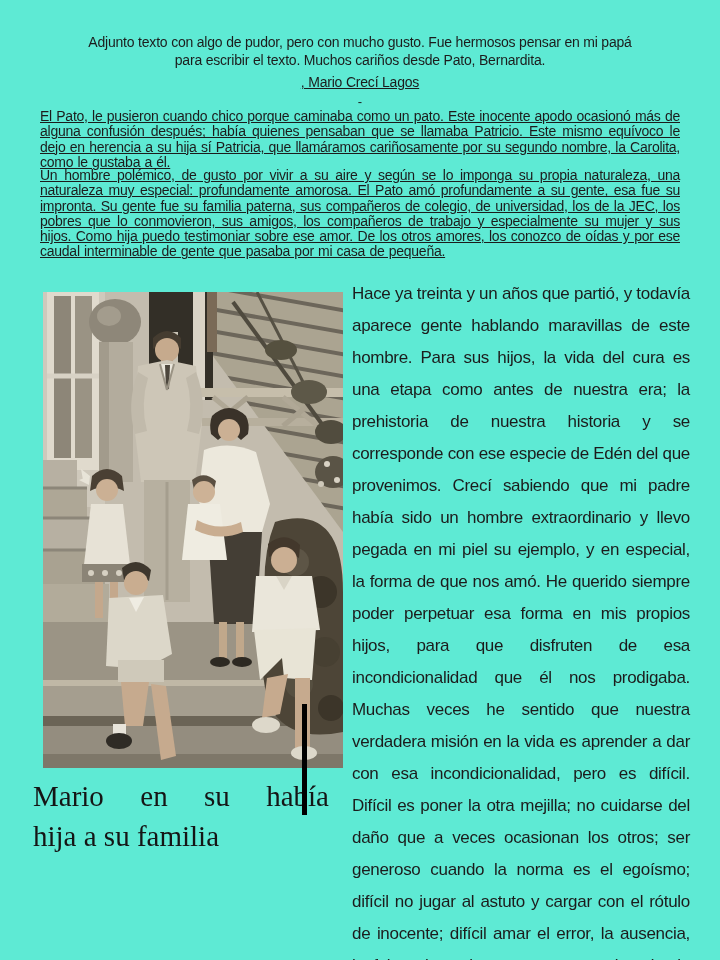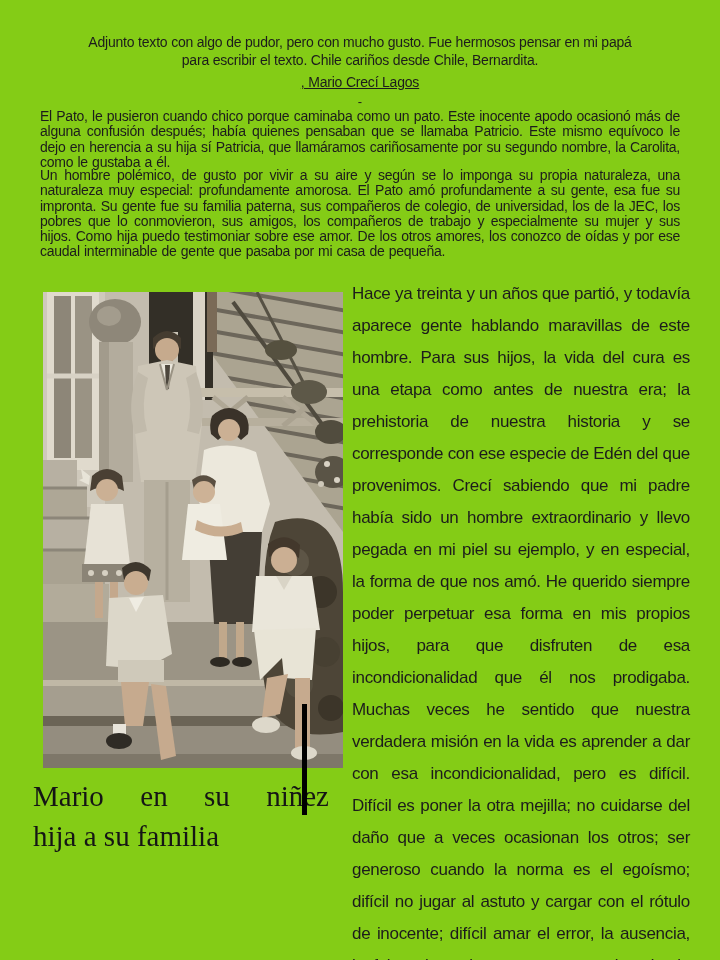--- a/index.html
+++ b/index.html
@@ -1,37 +1,37 @@
 <!DOCTYPE html>
 <html><head>
 <meta charset="utf-8">
 <style>
   html,body{margin:0;padding:0;background:#ffffff;}
   .page{
-    position:relative;width:720px;height:960px;background:#84cc16;
+    position:relative;width:720px;height:960px;background:#5eead4;
     font-family:"Liberation Sans",sans-serif;color:#1c1c1c;overflow:hidden;
   }
   .intro{
     position:absolute;top:33px;left:40px;width:640px;text-align:center;
     font-size:14px;line-height:18px;letter-spacing:-0.2px;
   }
   .intro span{display:block;}
   .signature{
     position:absolute;top:74px;left:0;width:720px;text-align:center;
     font-size:14px;letter-spacing:-0.2px;
   }
   .signature .u{text-decoration:underline;}
   .dash{
     position:absolute;top:94px;left:0;width:720px;text-align:center;
     font-size:13px;
   }
   .para{
     position:absolute;left:40px;width:640px;margin:0;
     font-size:14px;line-height:15.3px;text-align:justify;
-    letter-spacing:-0.25px;word-spacing:0.6px;
+    letter-spacing:-0.25px;word-spacing:0.6px;text-decoration:underline;
   }
   .p1{top:109px;}
   .p2{top:168px;}
   .photo{
     position:absolute;left:43px;top:292px;width:300px;height:476px;margin:0;
     background:#c3bcae;
   }
   .vline{
     position:absolute;left:302px;top:704px;width:5px;height:111px;
     background:#000000;z-index:5;
@@ -49,21 +49,21 @@
     letter-spacing:-0.3px;
   }
 </style>
 </head>
 <body>
 
 <div class="page">
 
   <div class="intro">
     <span>Adjunto texto con algo de pudor, pero con mucho gusto. Fue hermosos pensar en mi papá</span>
-    <span>para escribir el texto. Chile cariños desde Chile, Bernardita.</span>
+    <span>para escribir el texto. Muchos cariños desde Pato, Bernardita.</span>
   </div>
 
   <div class="signature">
     <span class="u">, Mario Crecí Lagos</span>
   </div>
 
   <div class="dash">-</div>
 
   <p class="para p1">El Pato, le pusieron cuando chico porque caminaba como un pato.  Este inocente apodo ocasionó más de alguna confusión después; había quienes pensaban que se llamaba Patricio. Este mismo equívoco le dejo en herencia a su hija sí Patricia, que llamáramos cariñosamente por su segundo nombre, la Carolita, como le gustaba a él.</p>
 
@@ -241,19 +241,19 @@
           <rect x="252" y="386" width="15" height="70" fill="#c6aa8e"></rect>
           <ellipse cx="261" cy="461" rx="13" ry="7" fill="#ddd8ca"></ellipse>
         </g>
       </g>
     </svg>
   </figure>
 
   <div class="vline"></div>
 
   <div class="caption">
-    <span class="cap1">Mario en su niñez</span>
+    <span class="cap1">Mario en su había</span>
     <span class="cap2">hija a su familia</span>
   </div>
 
   <div class="column">Hace ya treinta y un años que partió, y todavía aparece gente hablando maravillas de este hombre. Para sus hijos, la vida del cura es una etapa como antes de nuestra era; la prehistoria de nuestra historia y se corresponde con ese especie de Edén del que provenimos. Crecí sabiendo que mi padre había sido un hombre extraordinario y llevo pegada en mi piel su ejemplo, y en especial, la forma de que nos amó.  He querido siempre poder perpetuar esa forma en mis propios hijos, para que disfruten de esa incondicionalidad que él nos prodigaba. Muchas veces he sentido que nuestra verdadera misión en la vida es aprender a dar con esa incondicionalidad, pero es difícil. Difícil es poner la otra mejilla; no cuidarse del daño que a veces ocasionan los otros; ser generoso cuando la norma es el egoísmo; difícil no jugar al astuto y cargar con el rótulo de inocente; difícil amar el error, la ausencia, la falta; sin embargo, creo que mi padre lo hizo. Al menos eso siento cuando lo recuerdo. Como un hombre que habría antepuesto estos valores en un tiempo como el mío.</div>
 
 </div>
 
 </body></html>

